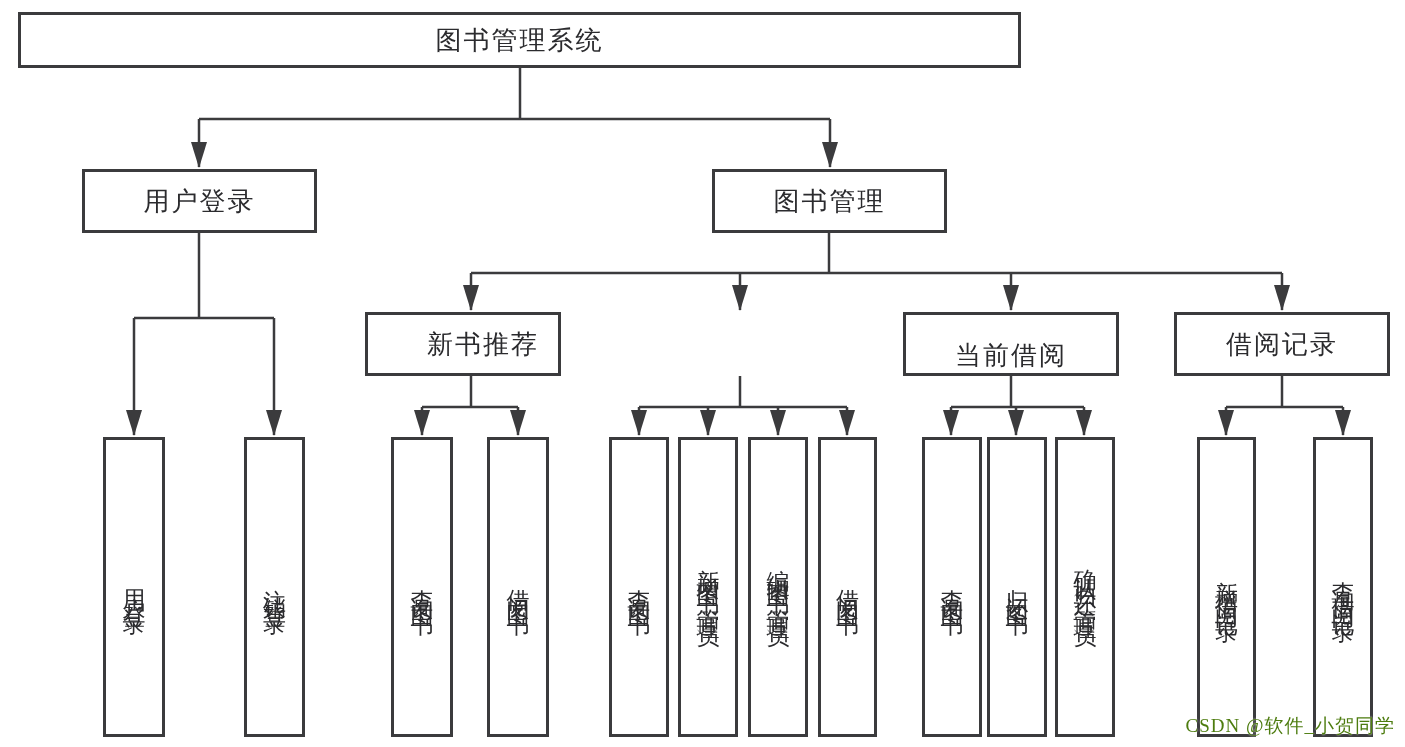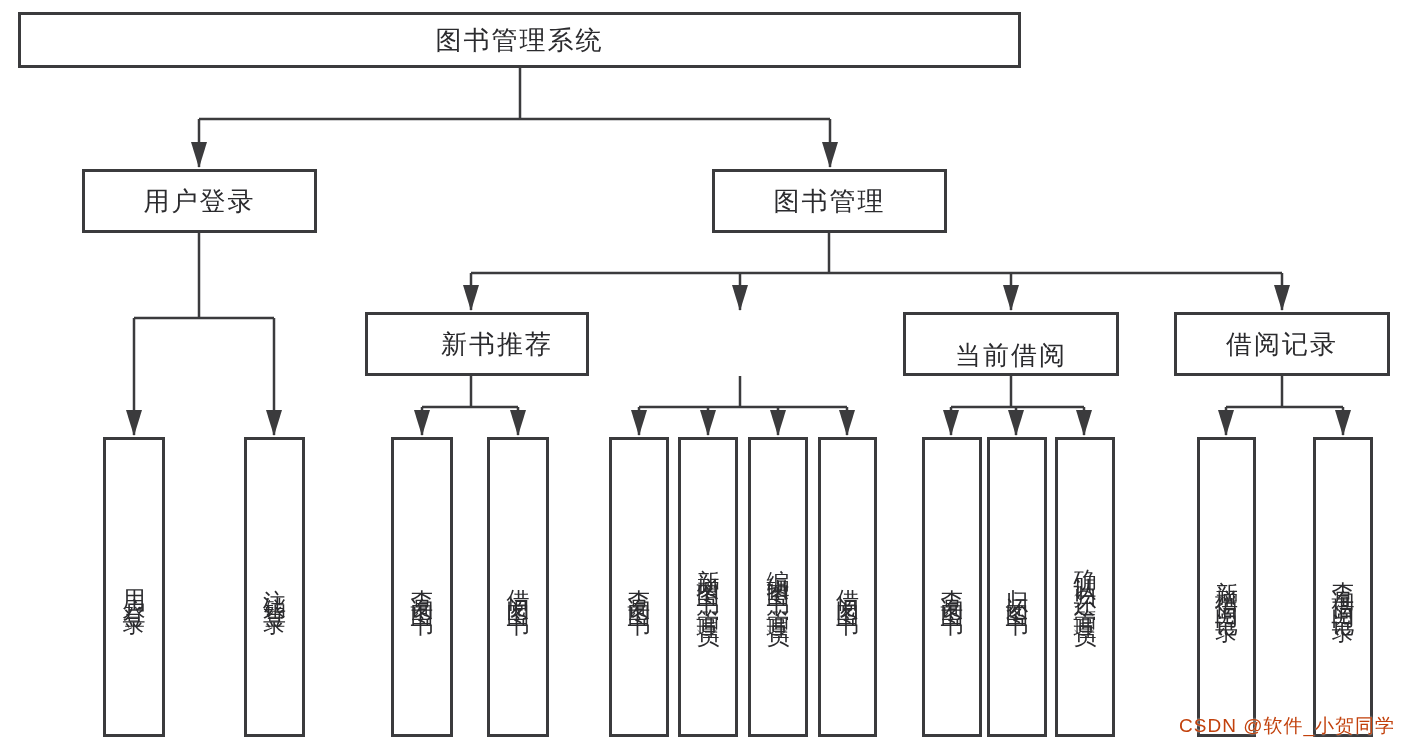--- a/index.html
+++ b/index.html
@@ -1,34 +1,34 @@
 <!DOCTYPE html>
 <html><head>
 <meta charset="utf-8">
 <style>
   html,body { margin:0; padding:0; background:#ffffff; }
   #canvas {
     position:relative; width:1405px; height:747px; background:#ffffff;
-    font-family:Liberation Sans, sans-serif; overflow:hidden;
+    font-family:Liberation Serif, serif; overflow:hidden;
   }
   #wires { position:absolute; left:0; top:0; width:1405px; height:747px; z-index:0; }
   .ln { stroke:#3b3b3d; stroke-width:2.5; fill:none; }
   .box {
     position:absolute; box-sizing:border-box; background:#ffffff;
     border:3px solid #3b3b3d; color:#2b2b2e; z-index:1;
     display:flex; align-items:center; justify-content:center;
   }
   .hbox { font-size:26px; letter-spacing:2px; white-space:nowrap; }
   .vbox .vtext {
     writing-mode:vertical-rl; text-orientation:mixed;
     font-size:23px; line-height:1; letter-spacing:8px; white-space:nowrap;
   }
   .watermark {
     position:absolute; right:10px; bottom:8px; z-index:2;
-    font-size:19px; color:#c2410c; letter-spacing:1px; white-space:nowrap;
+    font-size:19px; color:#4d7c0f; letter-spacing:1px; white-space:nowrap;
     text-shadow:0 0 2px #ffffff;
   }
 </style>
 </head>
 <body>
 
 <div id="canvas">
 
   <svg id="wires" viewBox="0 0 1405 747" xmlns="http://www.w3.org/2000/svg" aria-hidden="true">
     <defs>
@@ -82,21 +82,21 @@
     <span>图书管理系统</span>
   </div>
 
   <div class="box hbox" style="left:82px; top:169px; width:235px; height:64px;">
     <span>用户登录</span>
   </div>
   <div class="box hbox" style="left:712px; top:169px; width:235px; height:64px;justify-content:center;">
     <span>图书管理</span>
   </div>
 
-  <div class="box hbox" style="left:365px; top:312px; width:224px; height:64px;padding-left:40px;">
+  <div class="box hbox" style="left:365px; top:312px; width:196px; height:64px;padding-left:40px;">
     <span>新书推荐</span>
   </div>
   <div class="box hbox" style="left:903px; top:312px; width:216px; height:64px;align-items:flex-end;">
     <span>当前借阅</span>
   </div>
   <div class="box hbox" style="left:1174px; top:312px; width:216px; height:64px;">
     <span>借阅记录</span>
   </div>
 
   <div class="box vbox" style="left:103px; top:437px; width:62px; height:300px;">

